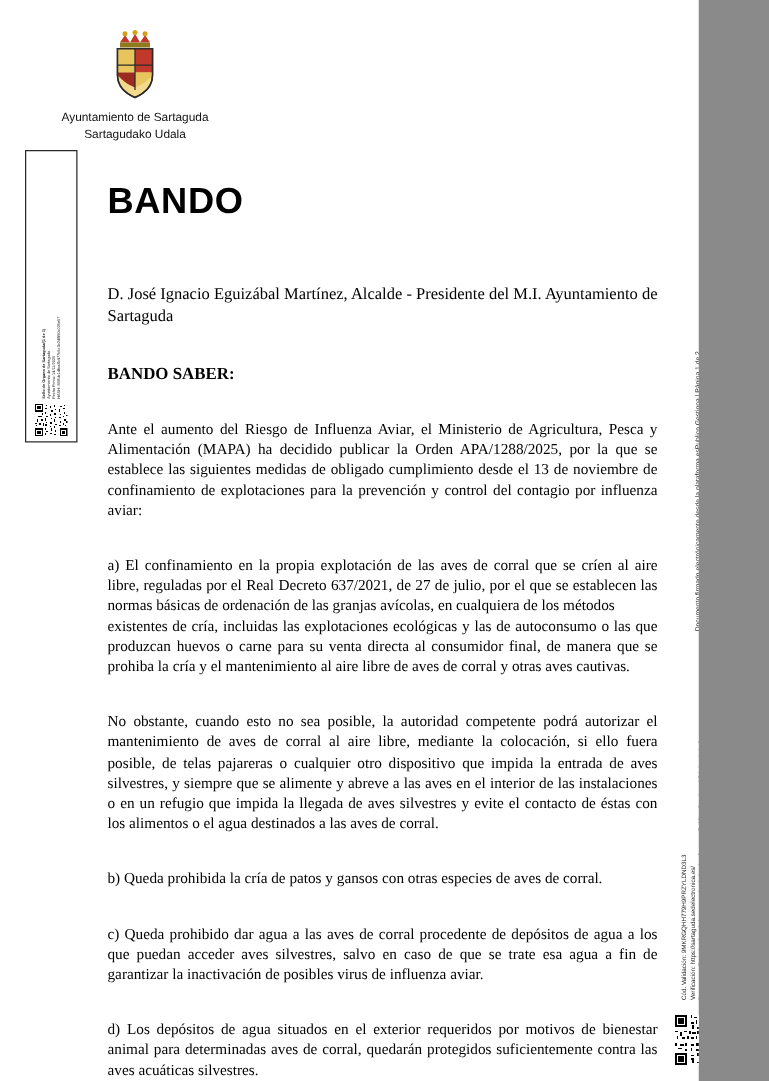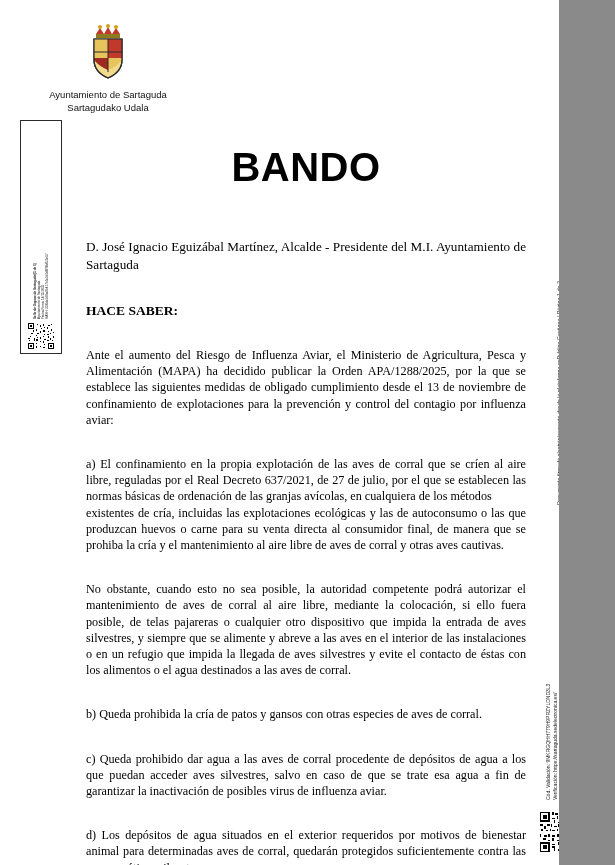--- a/index.html
+++ b/index.html
@@ -113,24 +113,24 @@
 
   
   .doc {
     position: absolute;
     left: 86px;
     top: 0;
     width: 440px;
   }
   .bando-title {
     margin-top: 145px;
-    text-align: center;
+    text-align: left;
     font-family: "Liberation Sans", sans-serif;
     font-weight: bold;
-    font-size: 40px;
+    font-size: 29px;
     letter-spacing: 0.5px;
   }
   .intro {
     margin-top: 48px;
     font-size: 13.2px;
     line-height: 17.5px;
     text-align: justify;
   }
   .hace-saber {
     margin-top: 30px;
@@ -332,21 +332,21 @@
         <rect x="27" y="27" width="1" height="1"></rect>
       <rect x="9" y="25" width="2" height="1"></rect>
         <rect x="16" y="25" width="1" height="1"></rect>
         <rect x="22" y="25" width="2" height="1"></rect>
     </g>
   </svg>
 
   <div class="doc">
     <div class="bando-title">BANDO</div>
     <div class="intro">D. José Ignacio Eguizábal Martínez, Alcalde - Presidente del M.I. Ayuntamiento de Sartaguda</div>
-    <div class="hace-saber">HACE SABER:</div>
+    <div class="hace-saber">BANDO SABER:</div>
 
     <div class="para">Ante el aumento del Riesgo de Influenza Aviar, el Ministerio de Agricultura, Pesca y Alimentación (MAPA) ha decidido publicar la Orden APA/1288/2025, por la que se establece las siguientes medidas de obligado cumplimiento desde el 13 de noviembre de confinamiento de explotaciones para la prevención y control del contagio por influenza aviar:</div>
     <div class="para">a) El confinamiento en la propia explotación de las aves de corral que se críen al aire libre, reguladas por el Real Decreto 637/2021, de 27 de julio, por el que se establecen las normas básicas de ordenación de las granjas avícolas, en cualquiera de los métodos</div>
     <div class="para tight">existentes de cría, incluidas las explotaciones ecológicas y las de autoconsumo o las que produzcan huevos o carne para su venta directa al consumidor final, de manera que se prohiba la cría y el mantenimiento al aire libre de aves de corral y otras aves cautivas.</div>
     <div class="para">No obstante, cuando esto no sea posible, la autoridad competente podrá autorizar el mantenimiento de aves de corral al aire libre, mediante la colocación, si ello fuera posible, de telas pajareras o cualquier otro dispositivo que impida la entrada de aves silvestres, y siempre que se alimente y abreve a las aves en el interior de las instalaciones o en un refugio que impida la llegada de aves silvestres y evite el contacto de éstas con los alimentos o el agua destinados a las aves de corral.</div>
     <div class="para">b) Queda prohibida la cría de patos y gansos con otras especies de aves de corral.</div>
     <div class="para">c) Queda prohibido dar agua a las aves de corral procedente de depósitos de agua a los que puedan acceder aves silvestres, salvo en caso de que se trate esa agua a fin de garantizar la inactivación de posibles virus de influenza aviar.</div>
     <div class="para">d) Los depósitos de agua situados en el exterior requeridos por motivos de bienestar animal para determinadas aves de corral, quedarán protegidos suficientemente contra las aves acuáticas silvestres.</div>
   </div>
 

